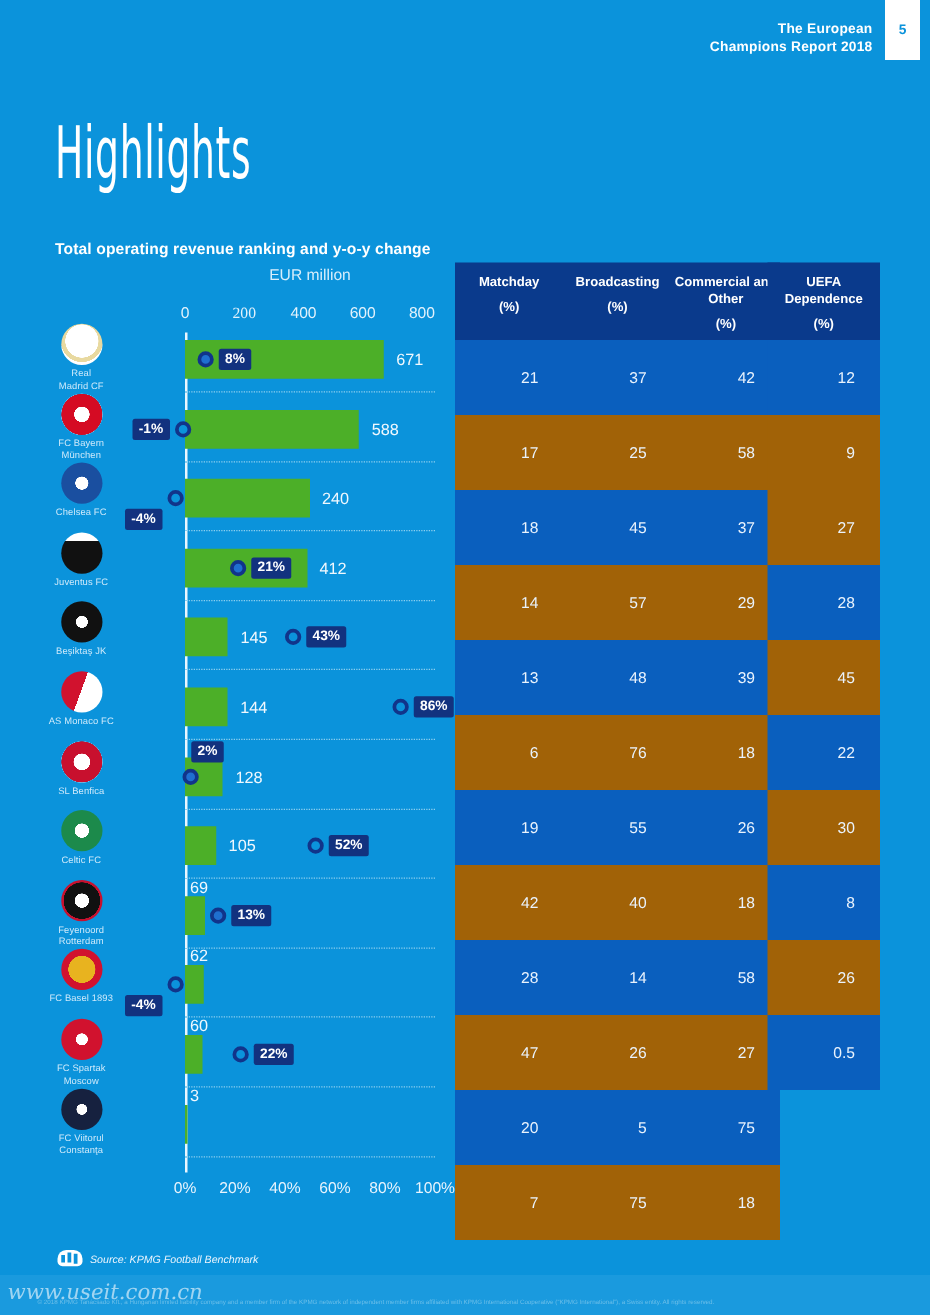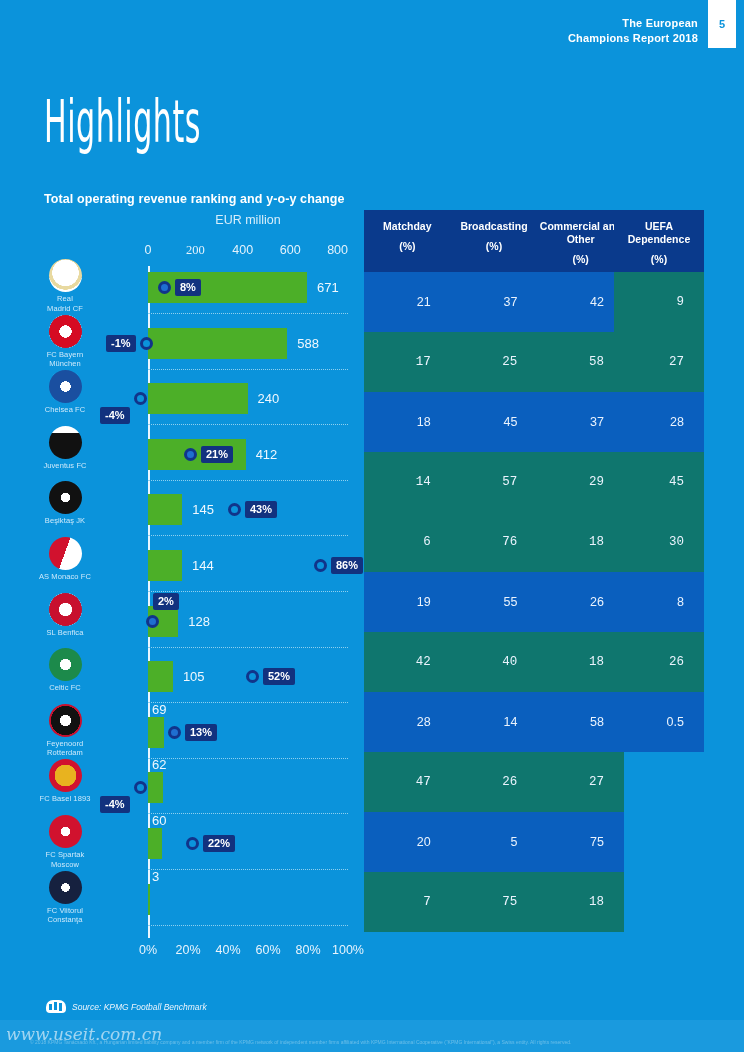--- a/index.html
+++ b/index.html
@@ -92,21 +92,21 @@
     background:#0a3a8c;display:flex;height:62px;
     align-items:flex-start;
   }
   .th{
     flex:1;text-align:center;font-size:10.5px;font-weight:bold;
     line-height:13px;padding-top:10px;
   }
   .th .pct{display:block;margin-top:7px;}
   .trow{display:flex;height:60px;align-items:center;}
   .trow.odd{background:#0a5fbe;}
-  .trow.even{background:#0f766e;font-family:Liberation Mono, monospace;}
+  .trow.even{background:#a16207;}
   .td{
     flex:1;text-align:right;padding-right:20px;
     font-size:12.5px;color:#eaf3fd;line-height:13px;
   }
   .td.small{font-size:9.5px;line-height:11px;}
 
   
   .source{
     position:absolute;left:46px;top:1000px;
     font-size:8.5px;font-style:italic;color:#eaf4fd;
@@ -299,20 +299,25 @@
       <div class="trow odd">
         <div class="td">18</div>
         <div class="td">45</div>
         <div class="td">37</div>
       </div>
       <div class="trow even">
         <div class="td">14</div>
         <div class="td">57</div>
         <div class="td">29</div>
       </div>
+      <div class="trow odd">
+        <div class="td">13</div>
+        <div class="td">48</div>
+        <div class="td">39</div>
+      </div>
       <div class="trow even">
         <div class="td">6</div>
         <div class="td">76</div>
         <div class="td">18</div>
       </div>
       <div class="trow odd">
         <div class="td">19</div>
         <div class="td">55</div>
         <div class="td">26</div>
       </div>
@@ -341,31 +346,37 @@
         <div class="td">75</div>
         <div class="td">18</div>
       </div>
     </div>
 </div>
 <div class="tbl tbl-b">
   <div class="thead" id="thead-right">
       <div class="th">UEFA Dependence<span class="pct">(%)</span></div>
     </div>
   <div id="tbody-right">
+      <div class="trow odd">
+        <div class="td">12</div>
+      </div>
       <div class="trow even">
         <div class="td">9</div>
       </div>
       <div class="trow even">
         <div class="td">27</div>
       </div>
       <div class="trow odd">
         <div class="td">28</div>
       </div>
       <div class="trow even">
         <div class="td">45</div>
+      </div>
+      <div class="trow odd">
+        <div class="td">22</div>
       </div>
       <div class="trow even">
         <div class="td">30</div>
       </div>
       <div class="trow odd">
         <div class="td">8</div>
       </div>
       <div class="trow even">
         <div class="td">26</div>
       </div>

